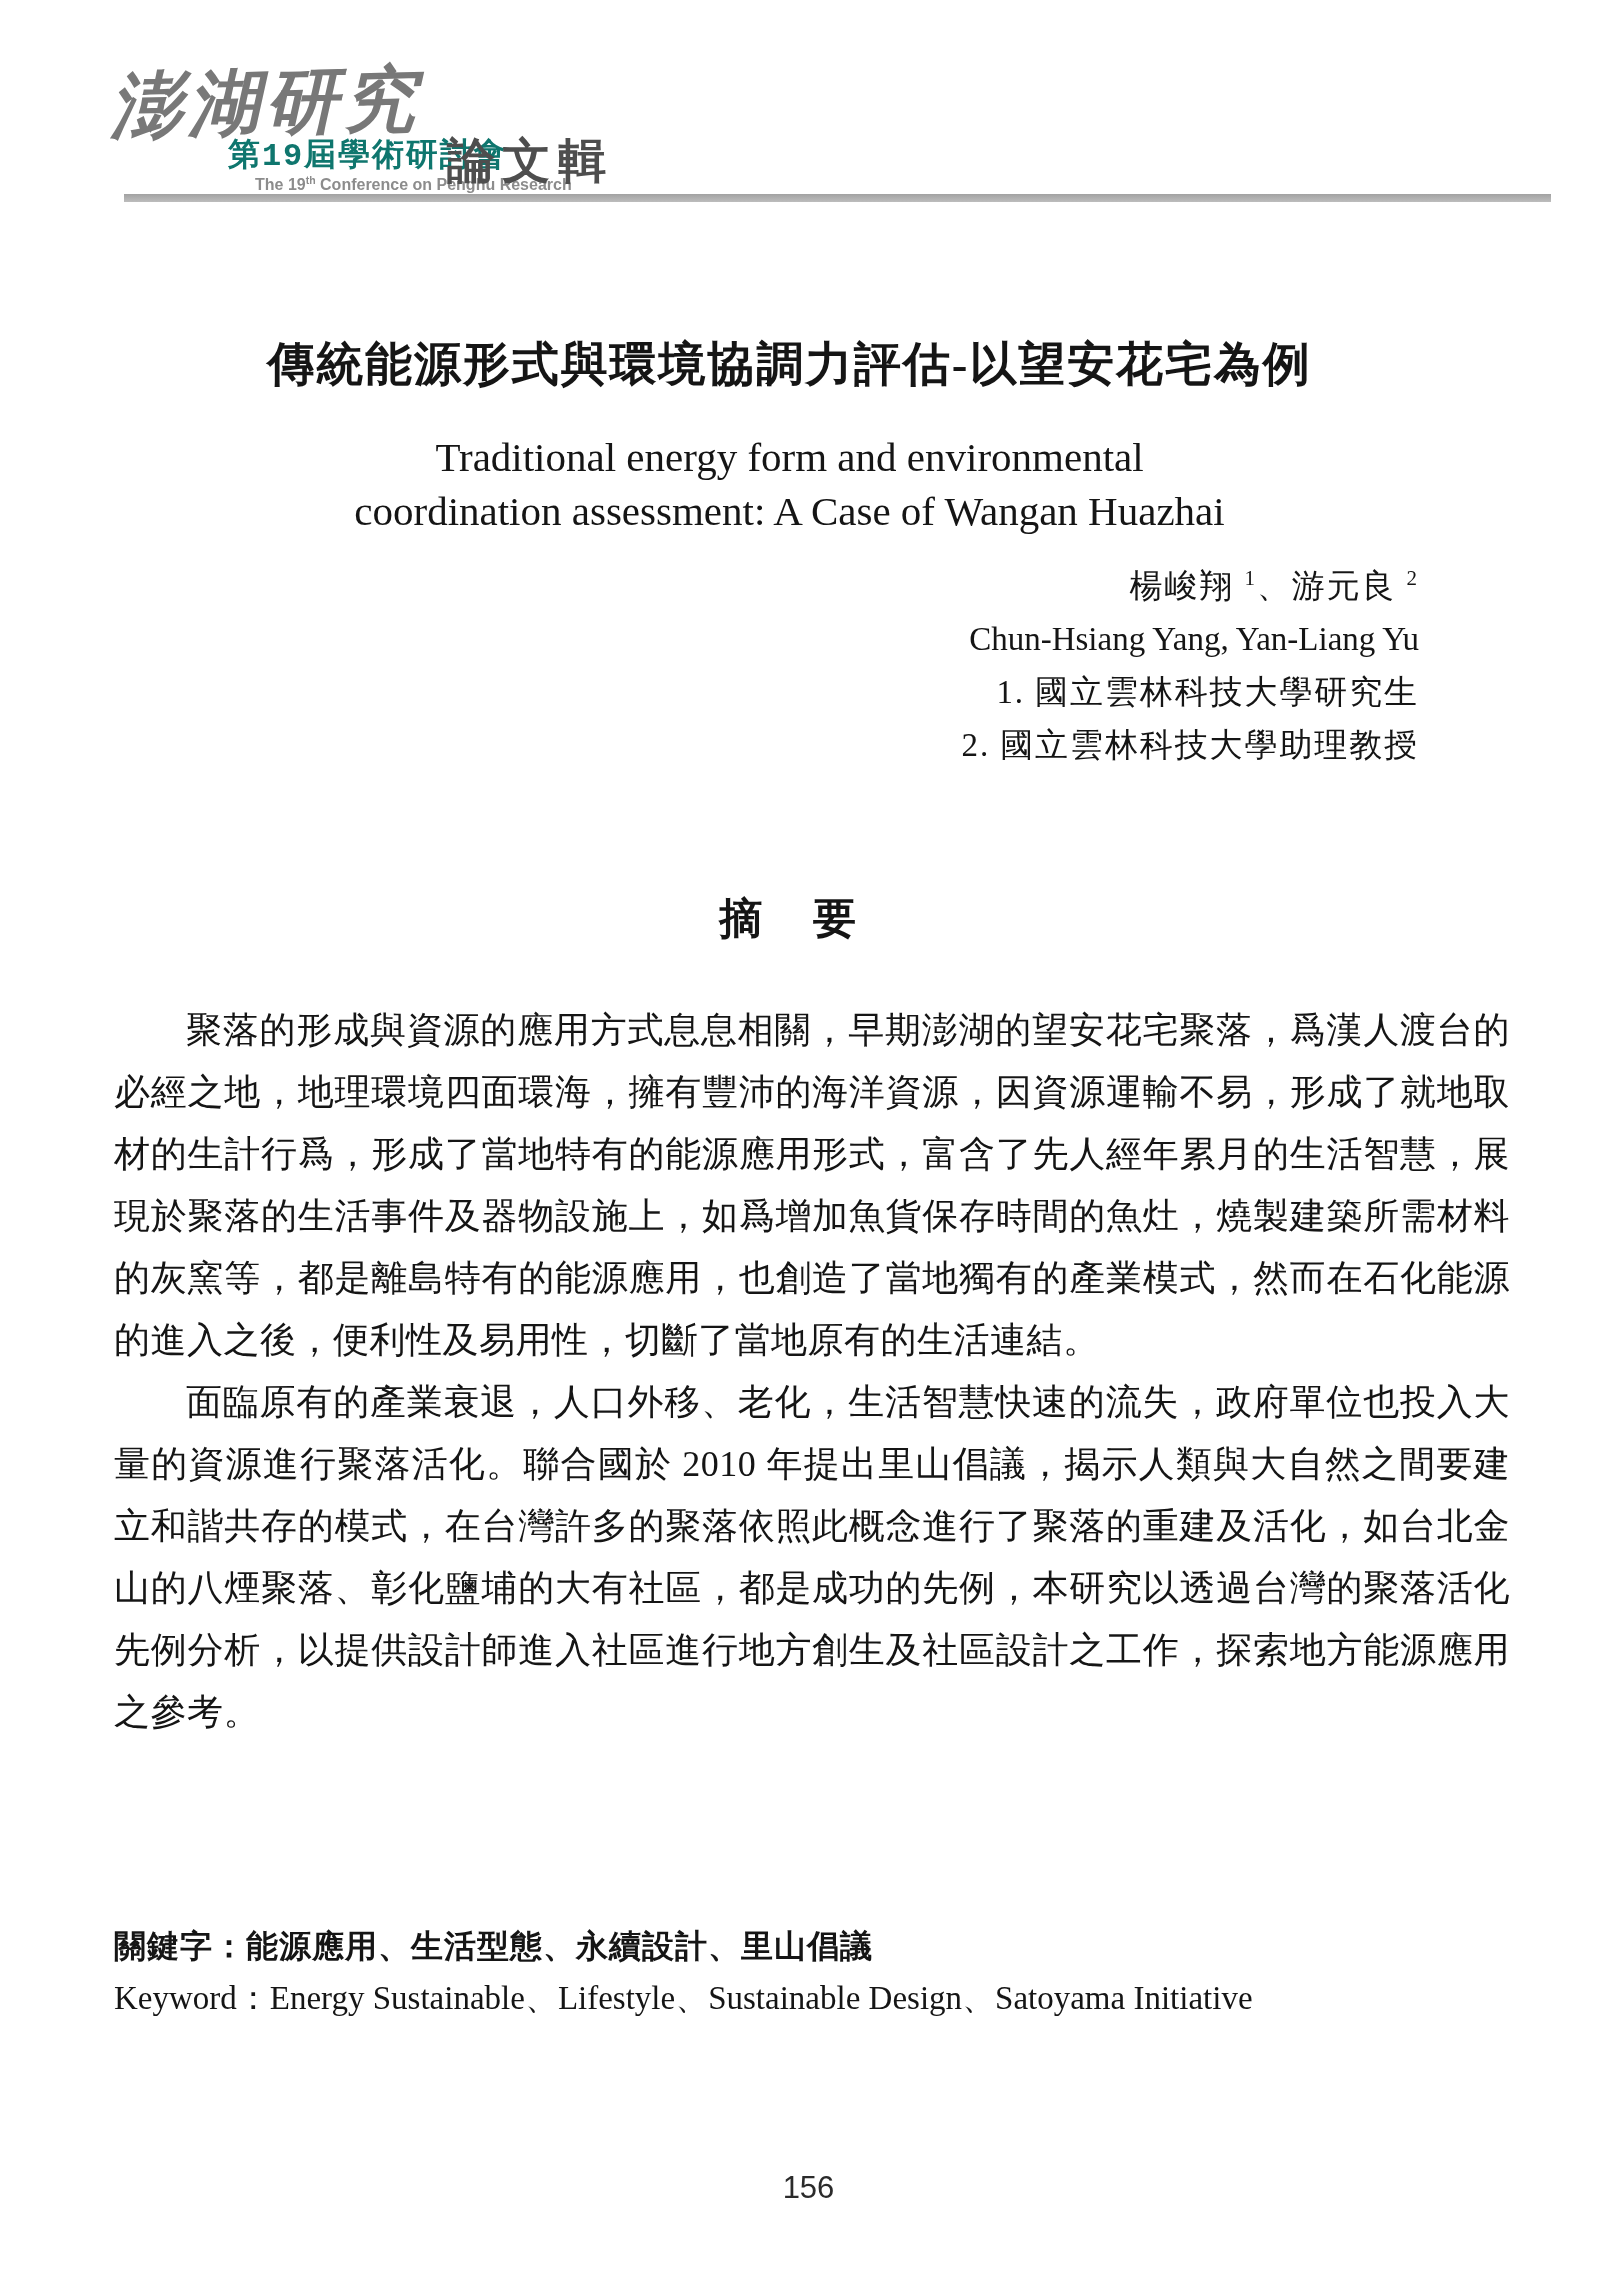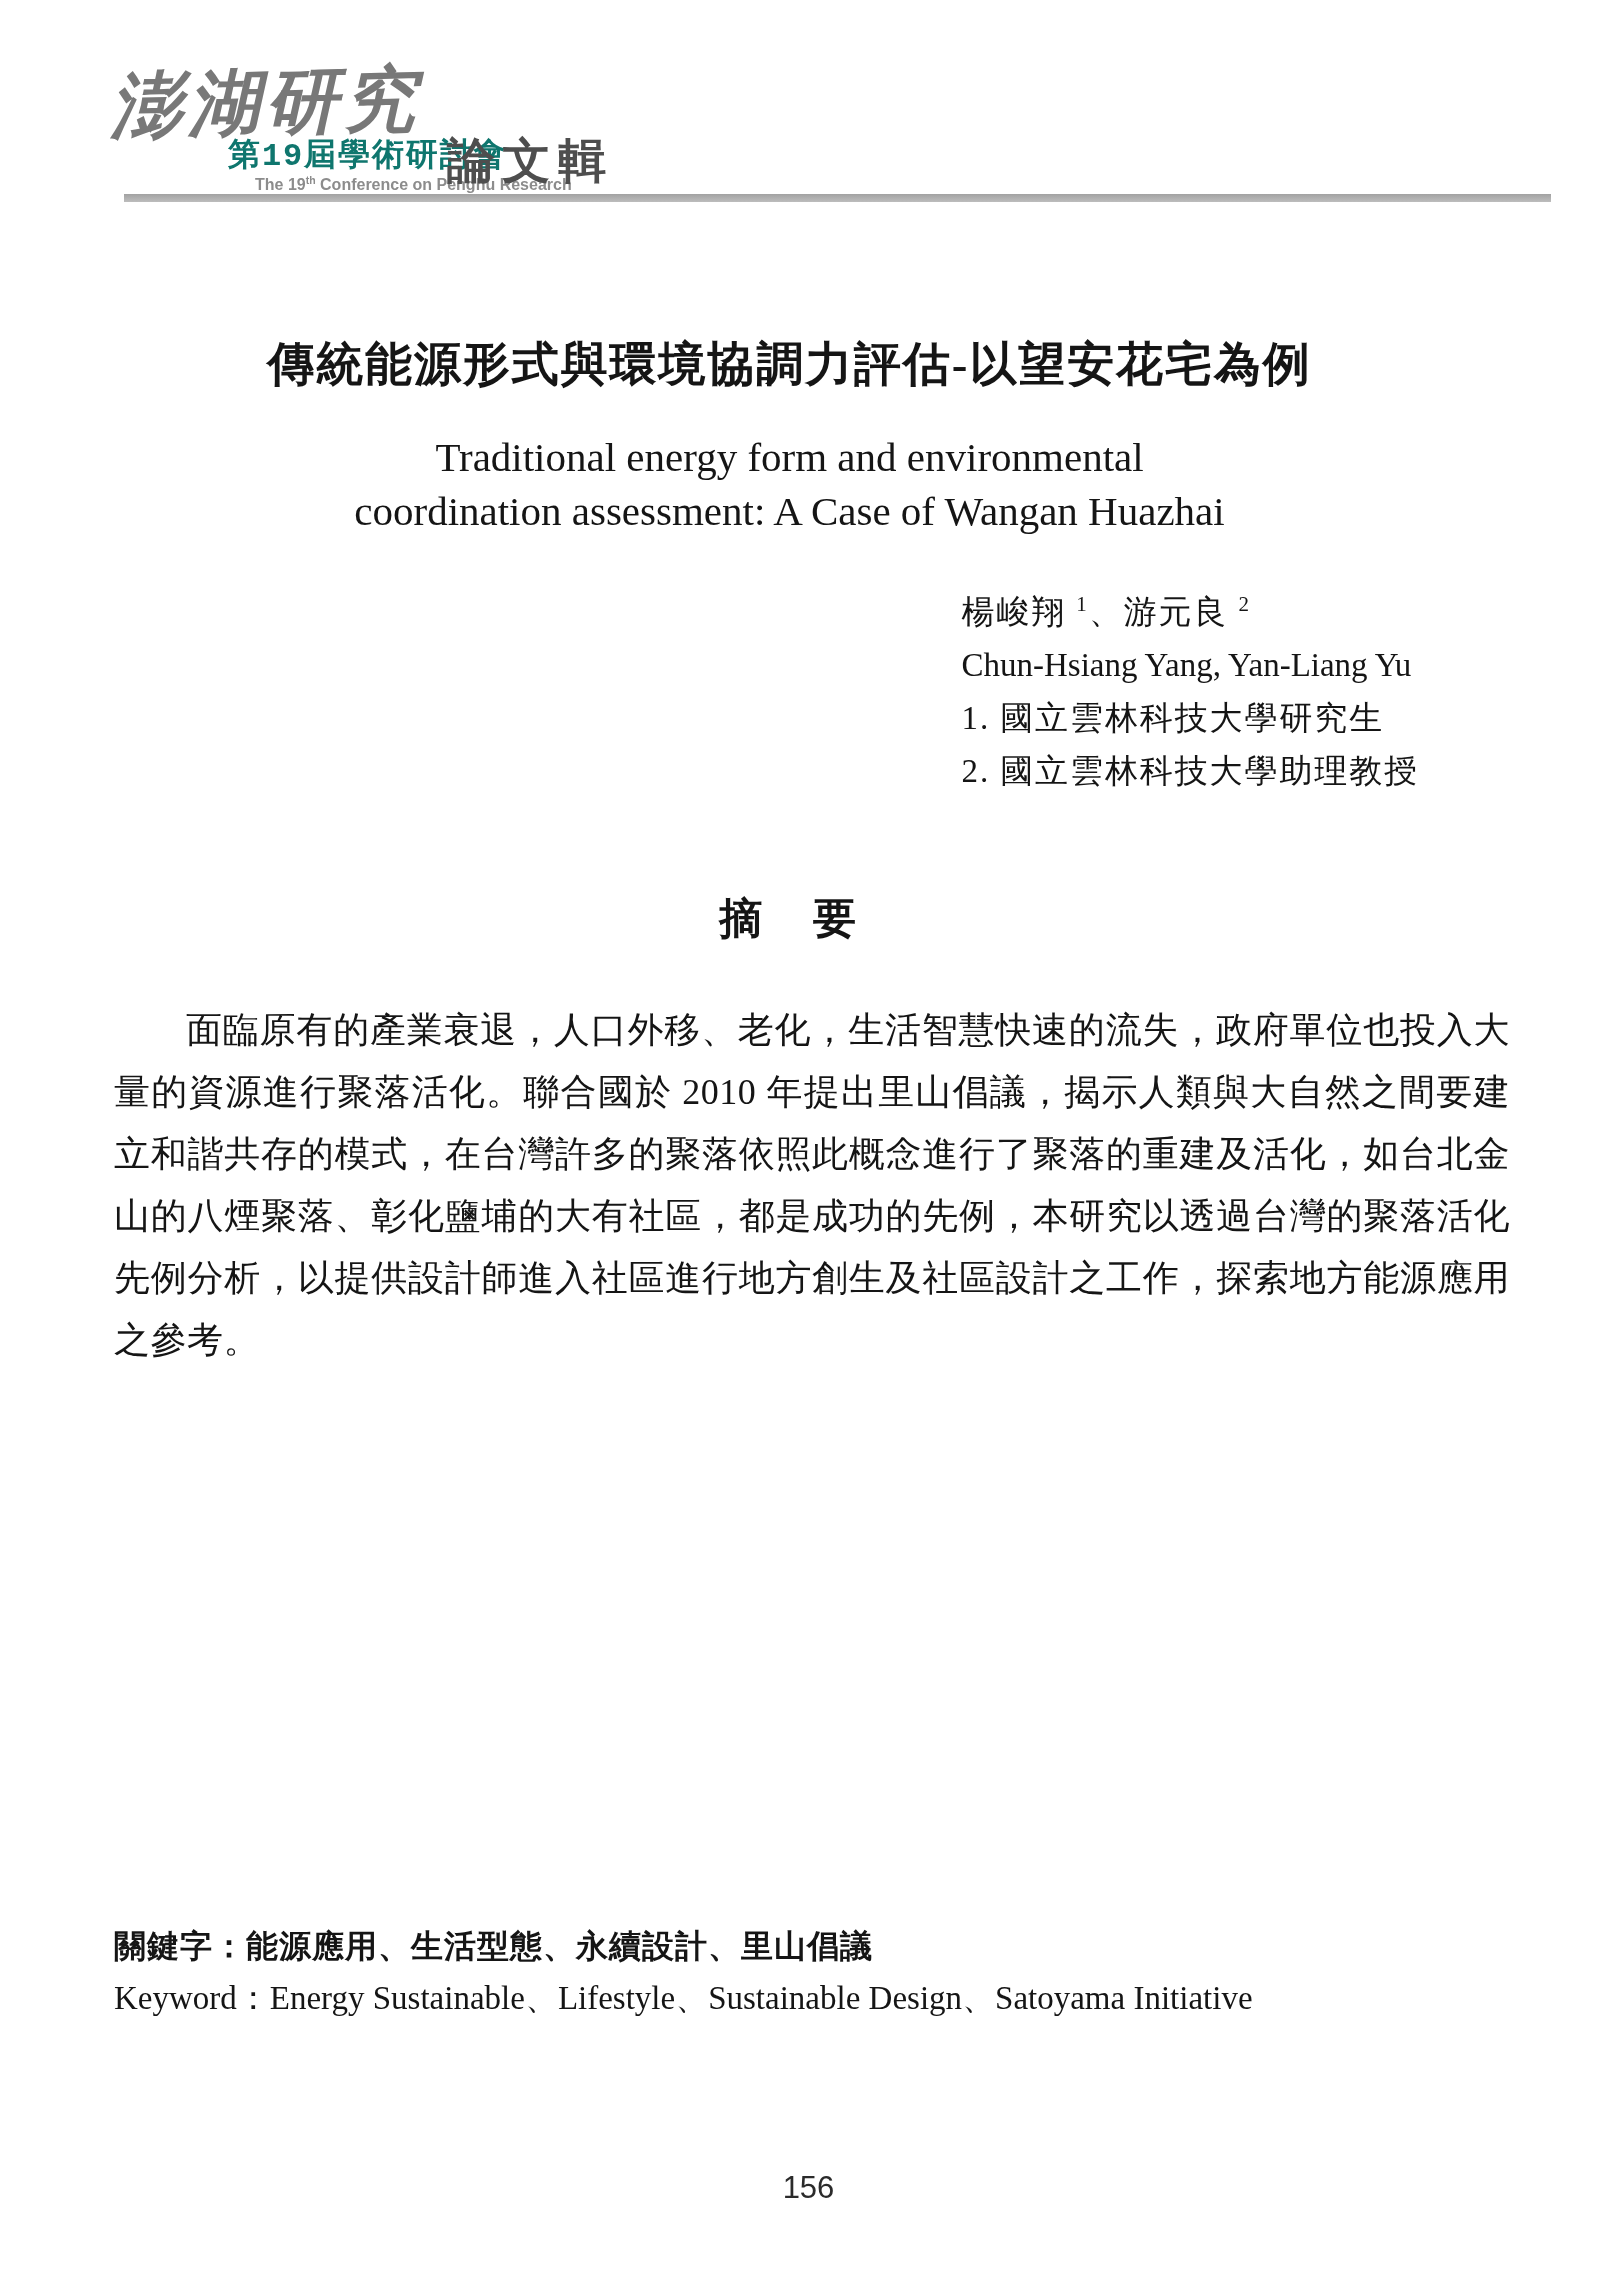--- a/index.html
+++ b/index.html
@@ -57,22 +57,22 @@
   }
   .title-en {
     position:absolute; left:95px; right:133px; top:430px;
     text-align:center;
     font-size:41px; font-weight:normal;
     line-height:54px;
   }
 
   
   .authors {
-    position:absolute; right:198px; top:578px;
-    text-align:left;
+    position:absolute; right:198px; top:552px;
+    text-align:right;
     font-size:33px; line-height:53px;
     white-space:nowrap;
   }
   .authors sup { font-size:21px; }
   .authors .zh { letter-spacing:1.9px; }
 
   
   .abstract-heading {
     position:absolute; left:95px; right:133px; top:890px;
     text-align:center;
@@ -127,20 +127,21 @@
 
   <div class="authors">
     <div class="zh"><span>楊峻翔</span> <sup>1</sup><span>、</span><span>游元良</span> <sup>2</sup></div>
     <div>Chun-Hsiang Yang, Yan-Liang Yu</div>
     <div class="zh">1. 國立雲林科技大學研究生</div>
     <div class="zh">2. 國立雲林科技大學助理教授</div>
   </div>
 
   <div class="abstract-heading">摘　要</div>
   <div class="abstract-body">
+    <p>聚落的形成與資源的應用方式息息相關，早期澎湖的望安花宅聚落，爲漢人渡台的必經之地，地理環境四面環海，擁有豐沛的海洋資源，因資源運輸不易，形成了就地取材的生計行爲，形成了當地特有的能源應用形式，富含了先人經年累月的生活智慧，展現於聚落的生活事件及器物設施上，如爲增加魚貨保存時間的魚灶，燒製建築所需材料的灰窯等，都是離島特有的能源應用，也創造了當地獨有的產業模式，然而在石化能源的進入之後，便利性及易用性，切斷了當地原有的生活連結。</p>
     <p>面臨原有的產業衰退，人口外移、老化，生活智慧快速的流失，政府單位也投入大量的資源進行聚落活化。聯合國於 2010 年提出里山倡議，揭示人類與大自然之間要建立和諧共存的模式，在台灣許多的聚落依照此概念進行了聚落的重建及活化，如台北金山的八煙聚落、彰化鹽埔的大有社區，都是成功的先例，本研究以透過台灣的聚落活化先例分析，以提供設計師進入社區進行地方創生及社區設計之工作，探索地方能源應用之參考。</p>
   </div>
 
   <div class="kw-zh">關鍵字：能源應用、生活型態、永續設計、里山倡議</div>
   <div class="kw-en">Keyword：Energy Sustainable、Lifestyle、Sustainable Design、Satoyama Initiative</div>
 
   <div class="page-number">156</div>
 
 </div>
 

